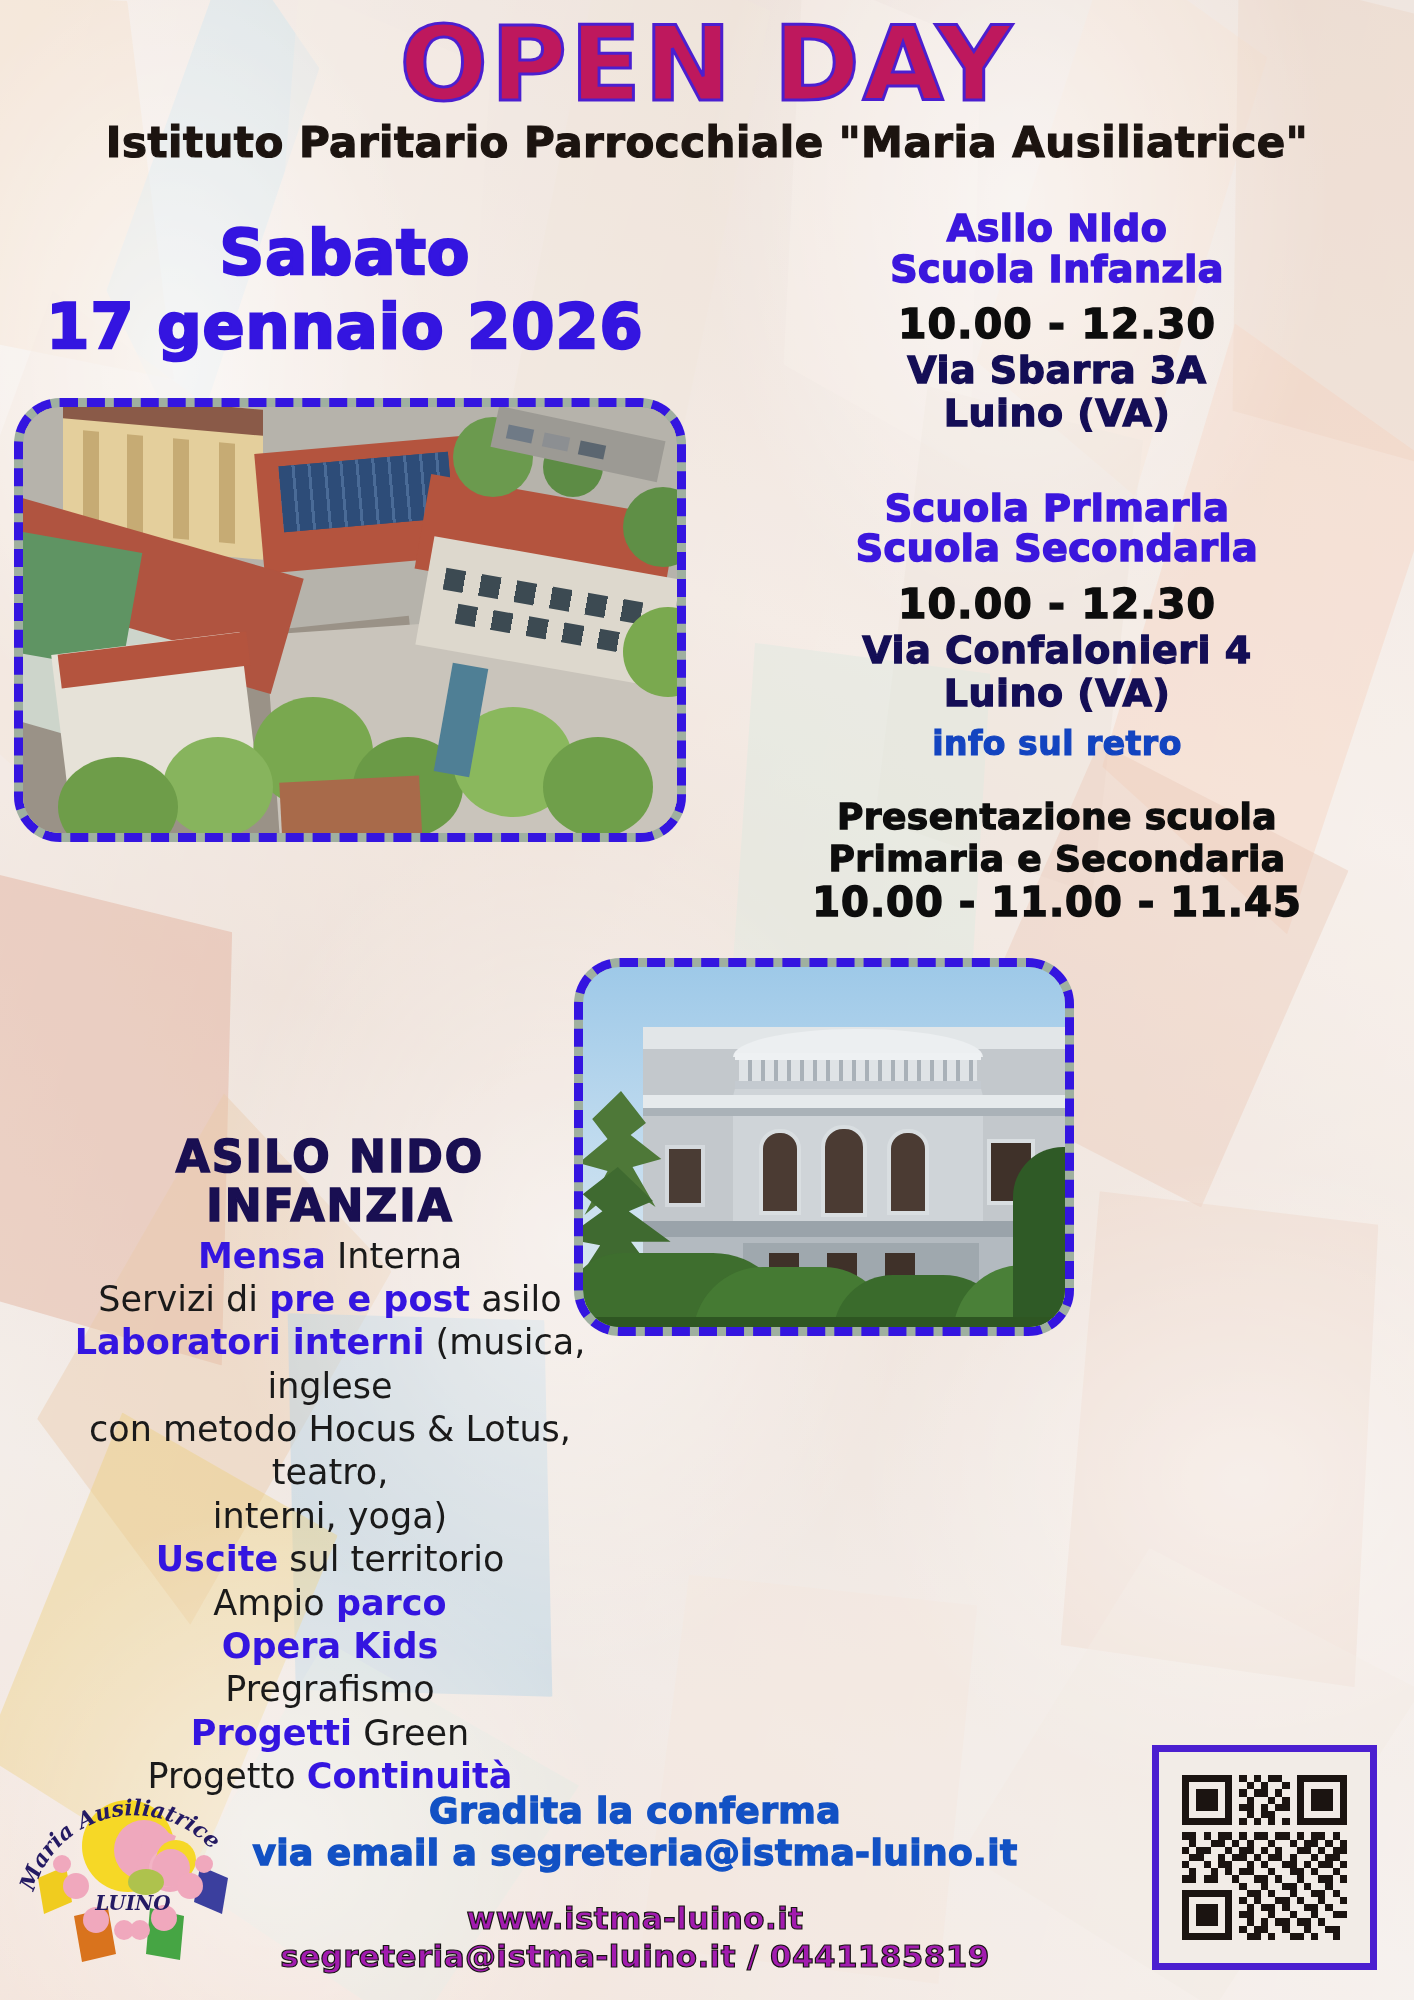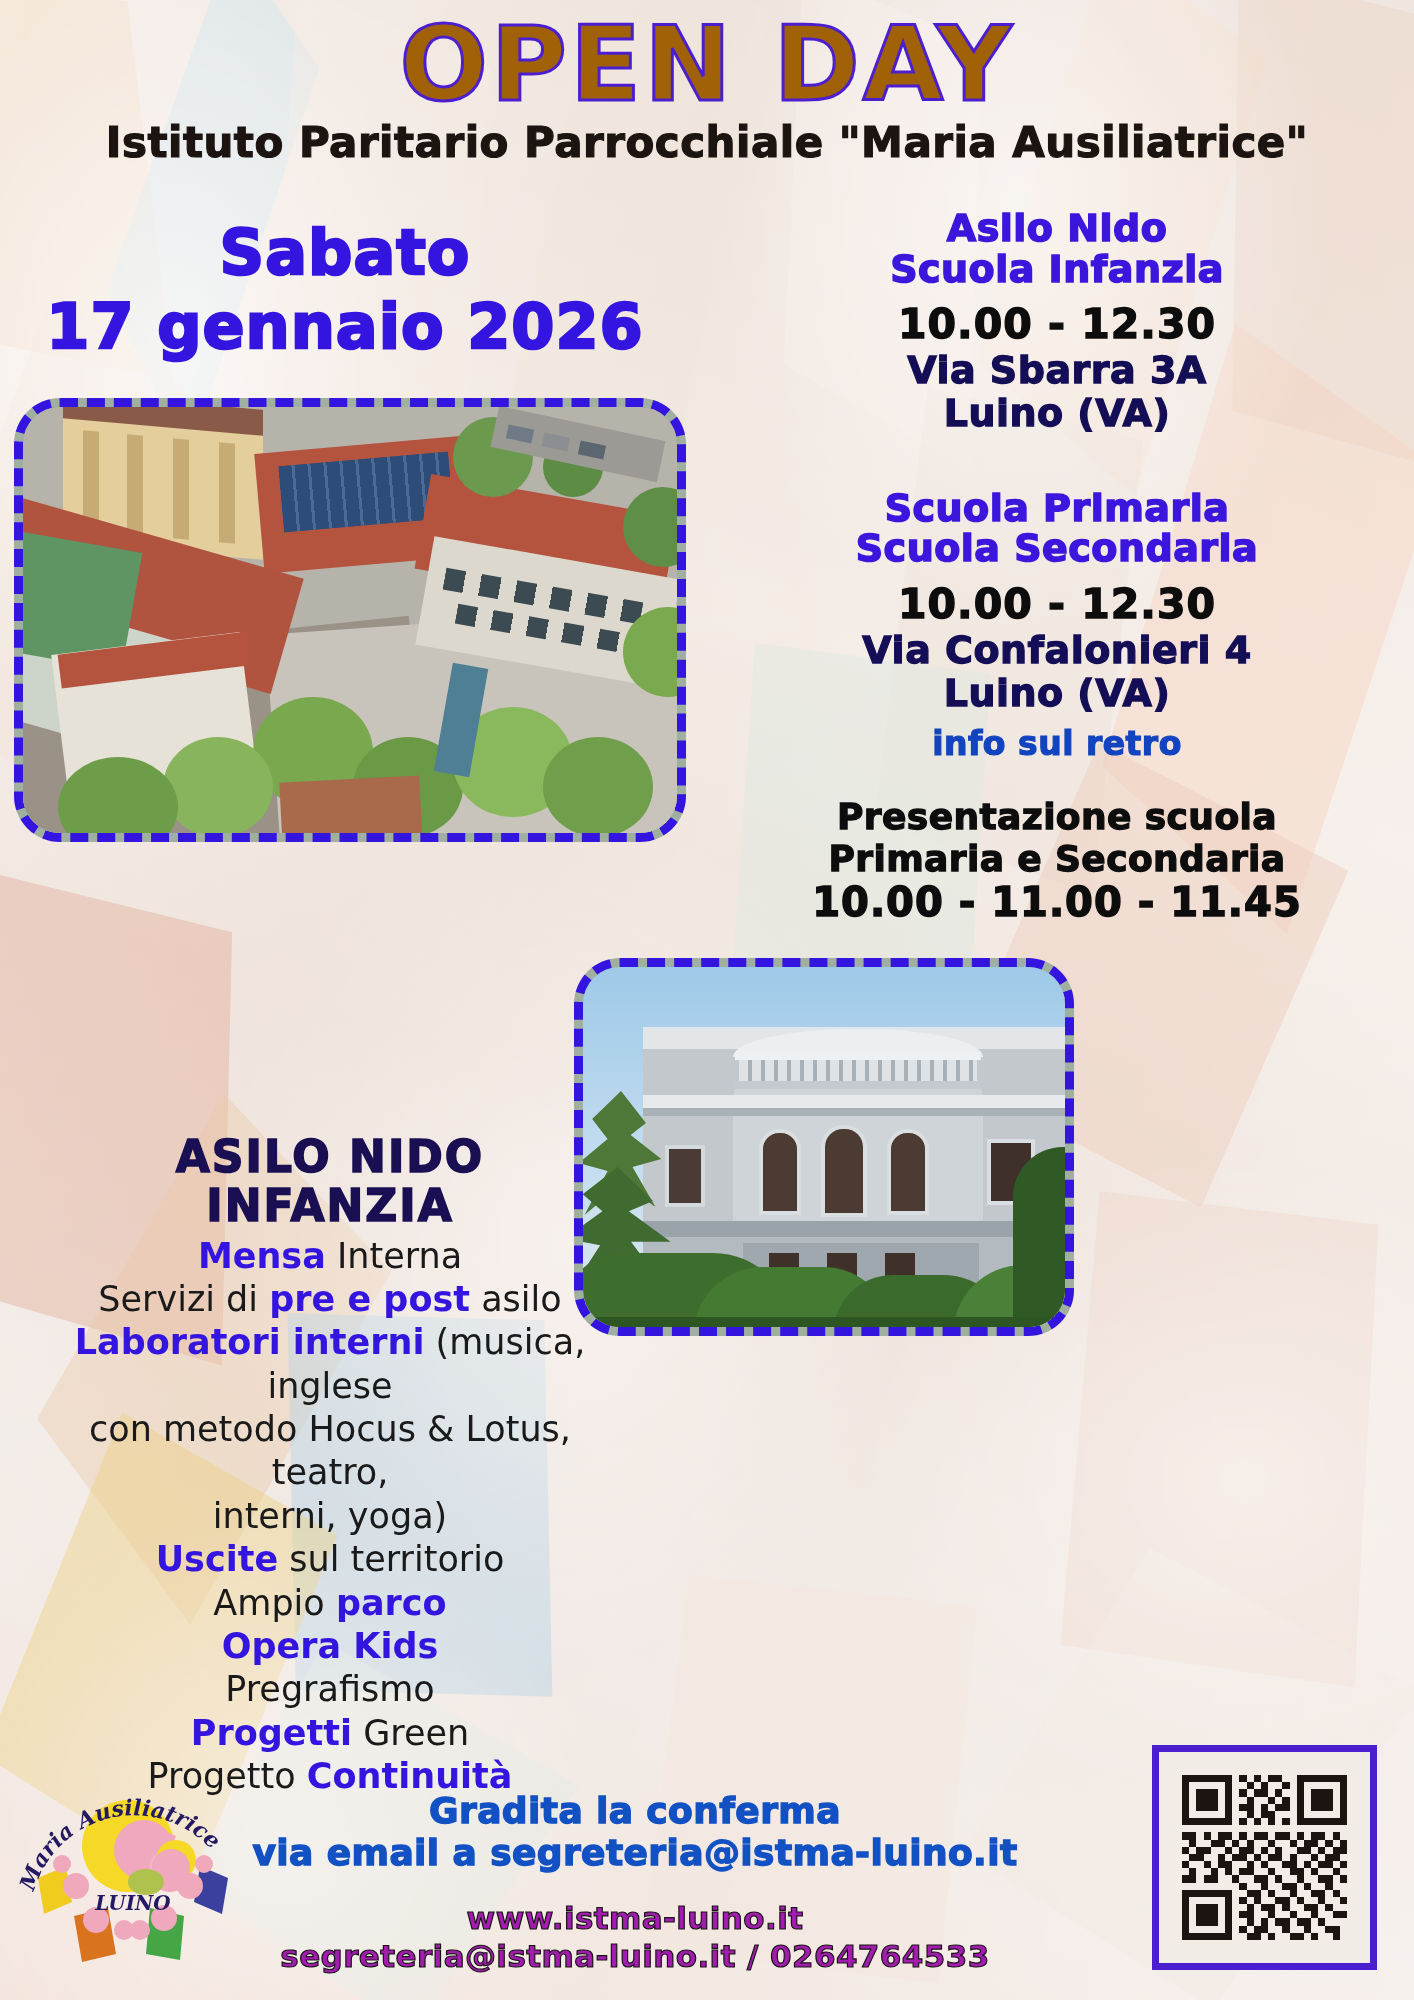--- a/index.html
+++ b/index.html
@@ -74,21 +74,21 @@
   .title-openday {
     position: absolute;
     top: 10px;
     left: 0;
     width: 1414px;
     text-align: center;
     font-size: 104px;
     line-height: 1.05;
     font-weight: 900;
     letter-spacing: 3px;
-    color: #a16207;
+    color: #be185d;
     font-family: "DejaVu Sans", sans-serif;
     -webkit-text-stroke: 3px #4b1fd0;
     text-shadow: 0 0 1px #4b1fd0;
   }
 
   .title-sub {
     position: absolute;
     top: 120px;
     left: 0;
     width: 1414px;
@@ -478,21 +478,21 @@
         </div>
     </div>
 
     <div class="footer-confirm rounded">
       <div>Gradita la conferma</div>
       <div>via email a segreteria@istma-luino.it</div>
     </div>
 
     <div class="footer-contacts rounded">
       <div>www.istma-luino.it</div>
-      <div>segreteria@istma-luino.it / 0264764533</div>
+      <div>segreteria@istma-luino.it / 0441185819</div>
     </div>
 
     <div class="logo">
       <svg viewBox="0 0 250 250" xmlns="http://www.w3.org/2000/svg">
         <defs>
           <path id="arcpath" d="M 24,160 A 104,104 0 0 1 226,150" fill="none"></path>
         </defs>
 
         <circle cx="120" cy="106" r="46" fill="#f6d826"></circle>
 

